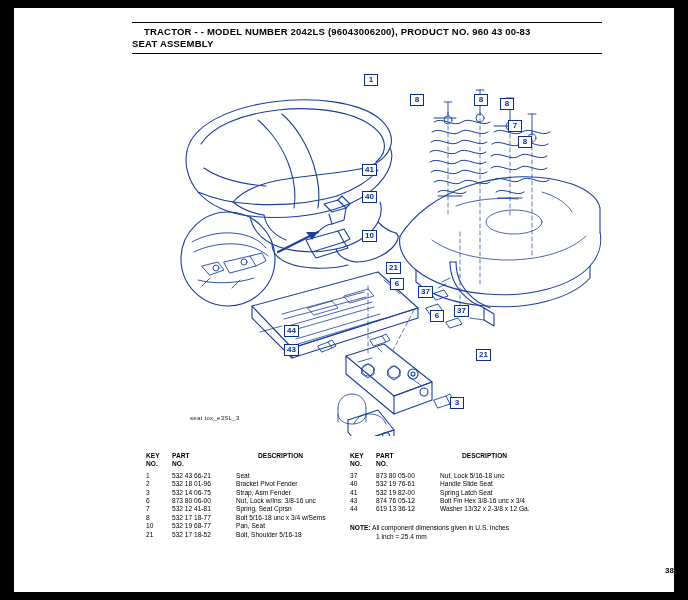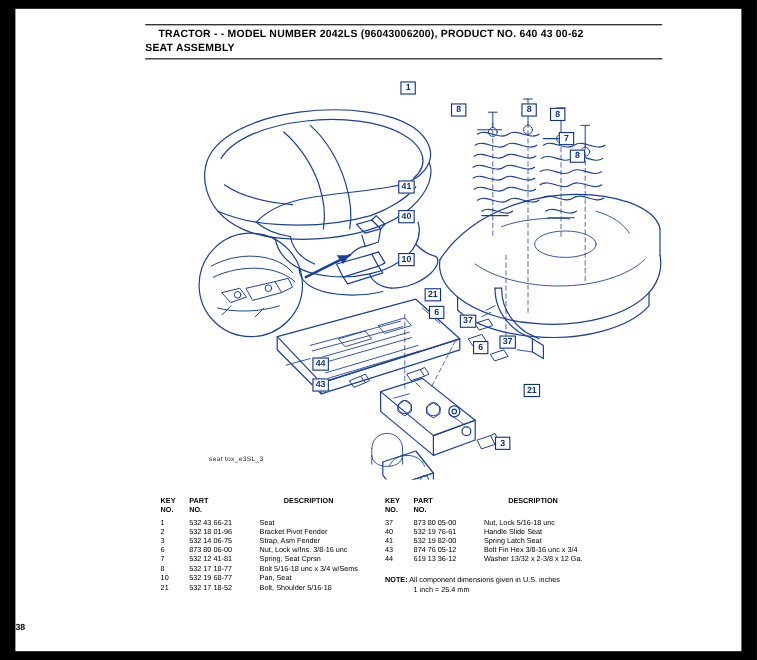--- a/index.html
+++ b/index.html
@@ -33,30 +33,30 @@
   
   .tbl{position:absolute;font-size:6.6px;color:#000;line-height:8.4px;}
   .tbl .hrow{font-weight:bold;}
   .tbl .hrow div{font-weight:bold;}
   .row{display:flex;}
   .c-key{width:26px;}
   .c-part{width:64px;}
   .c-desc{width:150px;}
   .hdesc{padding-left:22px;}
   .note{position:absolute;font-size:6.6px;line-height:9px;color:#000;}
-  .pageno{position:absolute;left:0;width:660px;top:558px;text-align:left;font-size:8px;font-weight:bold;}
+  .pageno{position:absolute;left:0;width:660px;top:558px;text-align:right;font-size:8px;font-weight:bold;}
 </style>
 </head>
 <body>
 
 <div id="page">
 
   <div class="rule"></div>
   <div class="hdr">
-    <div class="l1">TRACTOR - -  MODEL NUMBER 2042LS (96043006200), PRODUCT NO. 640 43 00-62</div>
+    <div class="l1">TRACTOR - -  MODEL NUMBER 2042LS (96043006200), PRODUCT NO. 960 43 00-83</div>
     <div class="l2">SEAT ASSEMBLY</div>
   </div>
   <div class="rule2"></div>
 
   <div id="art">
     <svg width="470" height="380" viewBox="0 0 470 380">
       <g fill="none" stroke="#1a3f9e" stroke-width="1.1" stroke-linecap="round" stroke-linejoin="round">
 
         <path d="M55 95 C60 70 95 52 140 46 C185 40 225 47 244 60 C258 70 262 82 258 92
                  C252 106 236 112 222 114 C200 118 170 120 148 124 C126 128 110 136 101 146"></path>

